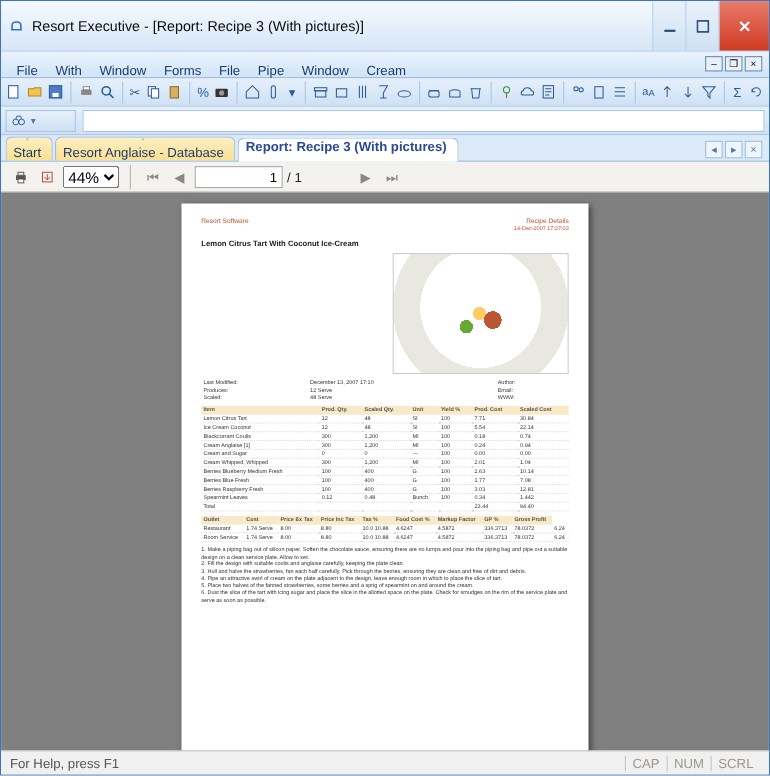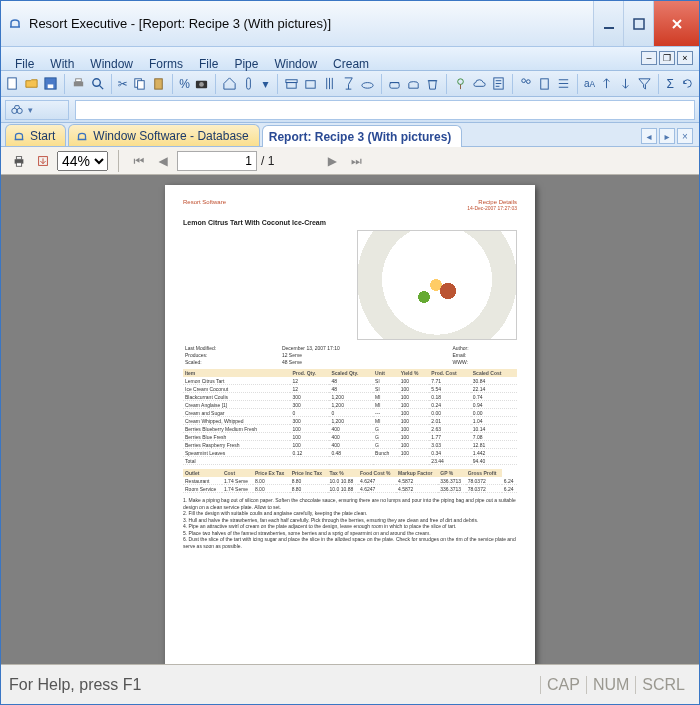--- a/index.html
+++ b/index.html
@@ -24,21 +24,21 @@
 
 .toolbar { height: 26px; background: linear-gradient(#e6f0fb,#cfe1f4); border-bottom: 1px solid #9ebde1; display: flex; align-items: center; padding: 0 4px; gap: 4px; }
 .tbtn { width: 20px; height: 20px; display: flex; align-items: center; justify-content: center; border-radius: 2px; color: #2a5a9a; }
 .tbtn svg { width: 15px; height: 15px; }
 .sep { width: 1px; height: 20px; background: #a9c6e8; margin: 0 2px; }
 .addr { flex: 1; height: 20px; background: #fff; border: 1px solid #a9c6e8; }
 .addr-lead { width: 64px; background: linear-gradient(#e6f0fb,#cfe1f4); border: 1px solid #a9c6e8; height: 20px; margin-right: 2px; display:flex; align-items:center; padding-left:4px;}
 
 
 .tabbar { height: 24px; background: #dce9f7; display: flex; align-items: flex-end; padding-left: 4px; border-bottom: 1px solid #9ebde1; position: relative; }
-.tab { height: 22px; padding: 0 10px 0 6px; display: flex; align-items: center; gap: 4px; border: 1px solid #9ebde1; border-bottom: none; border-radius: 6px 6px 0 0; background: linear-gradient(#fdefc6,#fadf8e); margin-right: 2px; font-size: 12px; color: #1c3a6b; }
+.tab { height: 22px; padding: 0 10px 0 6px; display: flex; align-items: center; gap: 4px; border: 1px solid #9ebde1; border-bottom: none; border-radius: 6px 6px 0 0; background: linear-gradient(#fdefc6,#fadf8e); margin-right: 2px; font-size: 12px; color: #1c3a6b; flex-direction: column; }
 .tab.active { background: #fff; font-weight: bold; color: #2a4a94; position: relative; top: 1px; }
 .tab .tabicon { width: 14px; height: 14px; }
 .tabnav { position: absolute; right: 6px; bottom: 2px; display: flex; gap: 2px; }
 .tabnav span { width: 16px; height: 16px; border: 1px solid #9ebde1; background:#eef5fc; display:flex; align-items:center; justify-content:center; font-size:10px; color:#5079b1; }
 
 
 .rptbar { height: 28px; background: #f4f2ee; border-bottom: 1px solid #b9b6ae; display: flex; align-items: center; gap: 4px; padding: 0 8px; }
 .rptbar select { font-size: 14px; height: 20px; }
 .rptbtn { width: 20px; height: 20px; display:flex; align-items:center; justify-content:center; }
 .rptbtn svg { width:14px; height:14px; }
@@ -55,21 +55,21 @@
 .page .photo { width:160px; height:110px; margin:4px 0 4px auto; display:block; background: radial-gradient(circle at 50% 45%, #fff 0 55px, #e8e8e0 55px 80px, #fff 80px); border:1px solid #ccc; position:relative;}
 .page .photo::after { content:""; position:absolute; left:48px; top:48px; width:60px; height:30px; background: radial-gradient(circle at 70% 40%, #b53 0 8px, transparent 8px), radial-gradient(circle at 30% 60%, #6a3 0 6px, transparent 6px), radial-gradient(circle at 50% 20%, #fc6 0 6px, transparent 6px);}
 .page table { width:100%; border-collapse:collapse; font-size:5px; }
 .page th { text-align:left; background:#f8eac8; padding:1px 2px; color:#555; }
 .page td { padding:0.5px 2px; border-bottom:1px dotted #ddd; }
 .page .meta td { border:none; }
 .page .instructions { font-size:5px; color:#333; margin-top:4px; line-height:1.3; }
 .page .ftr { position:absolute; bottom:10px; left:18px; right:18px; display:flex; justify-content:space-between; color:#c05030; font-size:5px; border-top:1px solid #eee; padding-top:2px;}
 
 
-.statusbar { height: 40px; background:#f0f0f0; border-top:1px solid #b9b6ae; display:flex; align-items:center; padding:0 8px; font-size:16px; color:#555; }
+.statusbar { height: 22px; background:#f0f0f0; border-top:1px solid #b9b6ae; display:flex; align-items:center; padding:0 8px; font-size:12px; color:#555; }
 .statusbar .msg { flex:1; }
 .statusbar .ind { padding:0 6px; border-left:1px solid #c5c3bd; color:#9a9890; }
 
 
 .hat { fill: none; stroke: #3a72bf; stroke-width: 1.5; }
 </style>
 </head>
 <body>
 
 <div class="window">
@@ -299,21 +299,21 @@
     <div class="tab">
       <svg class="tabicon" viewBox="0 0 16 16">
           <path class="hat" d="M3 12 H13 M4 12 V8 Q4 5 8 5 Q12 5 12 8 V12"></path>
         </svg>
       <span>Start</span>
     </div>
     <div class="tab">
       <svg class="tabicon" viewBox="0 0 16 16">
           <path class="hat" d="M3 12 H13 M4 12 V8 Q4 5 8 5 Q12 5 12 8 V12"></path>
         </svg>
-      <span>Window Software - Database</span>
+      <span>Resort Anglaise - Database</span>
     </div>
     <div class="tab active">
       <span>Report: Recipe  3 (With pictures)</span>
     </div>
     <div class="tabnav">
       <span>◂</span>
       <span>▸</span>
       <span>×</span>
     </div>
   </div>

